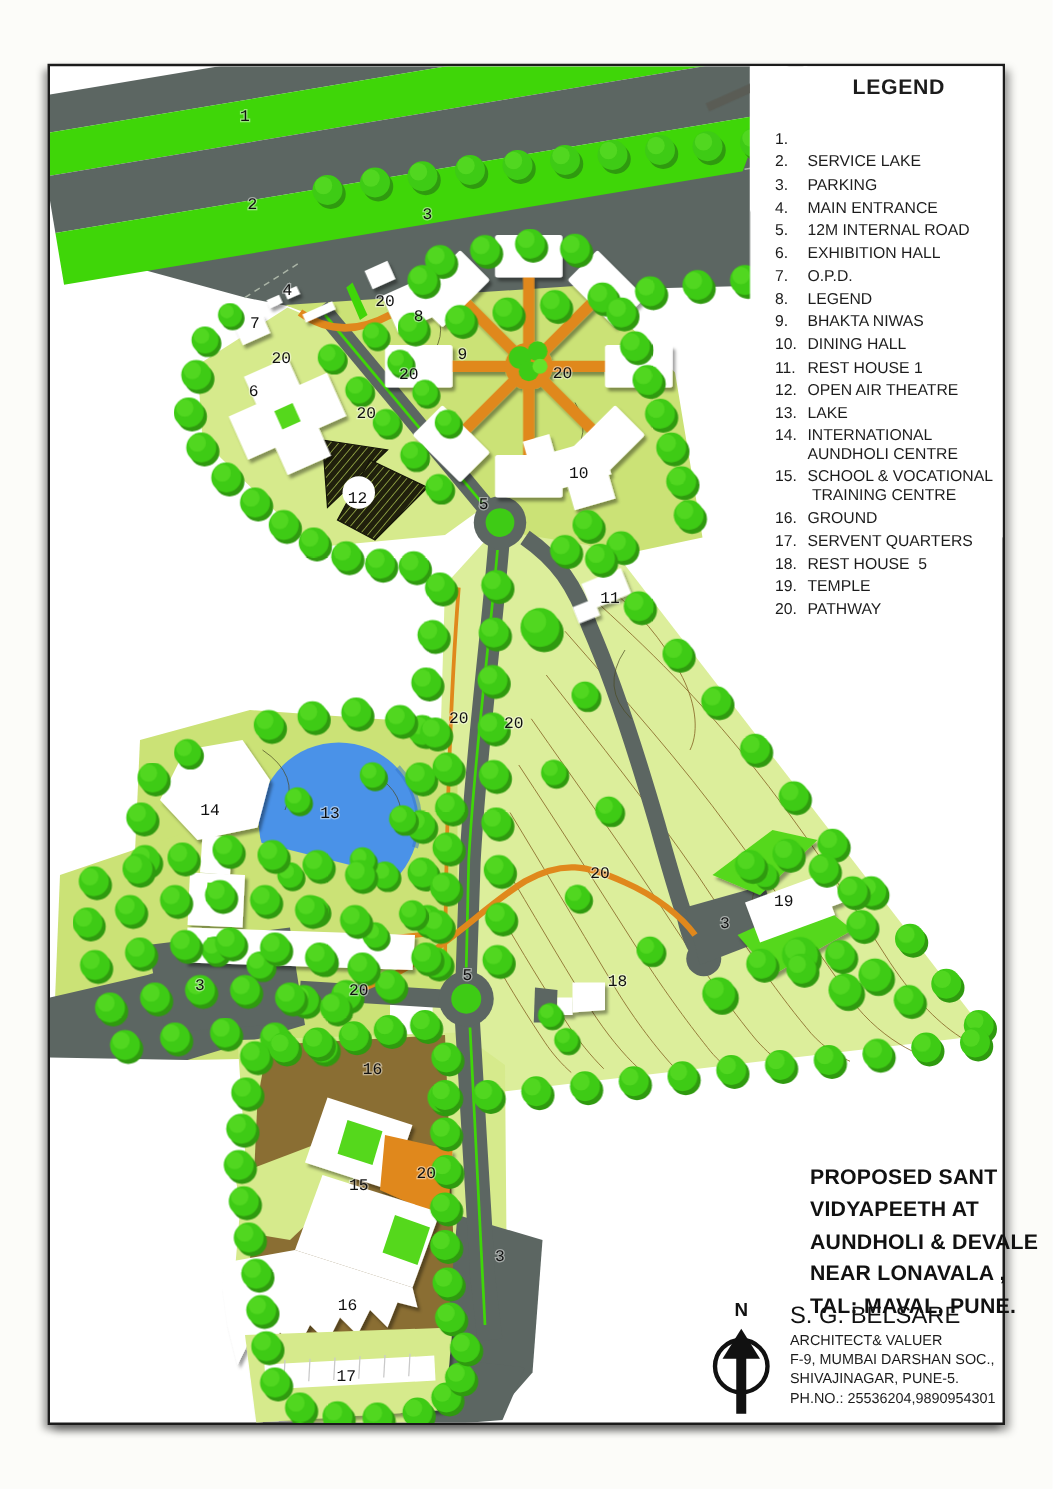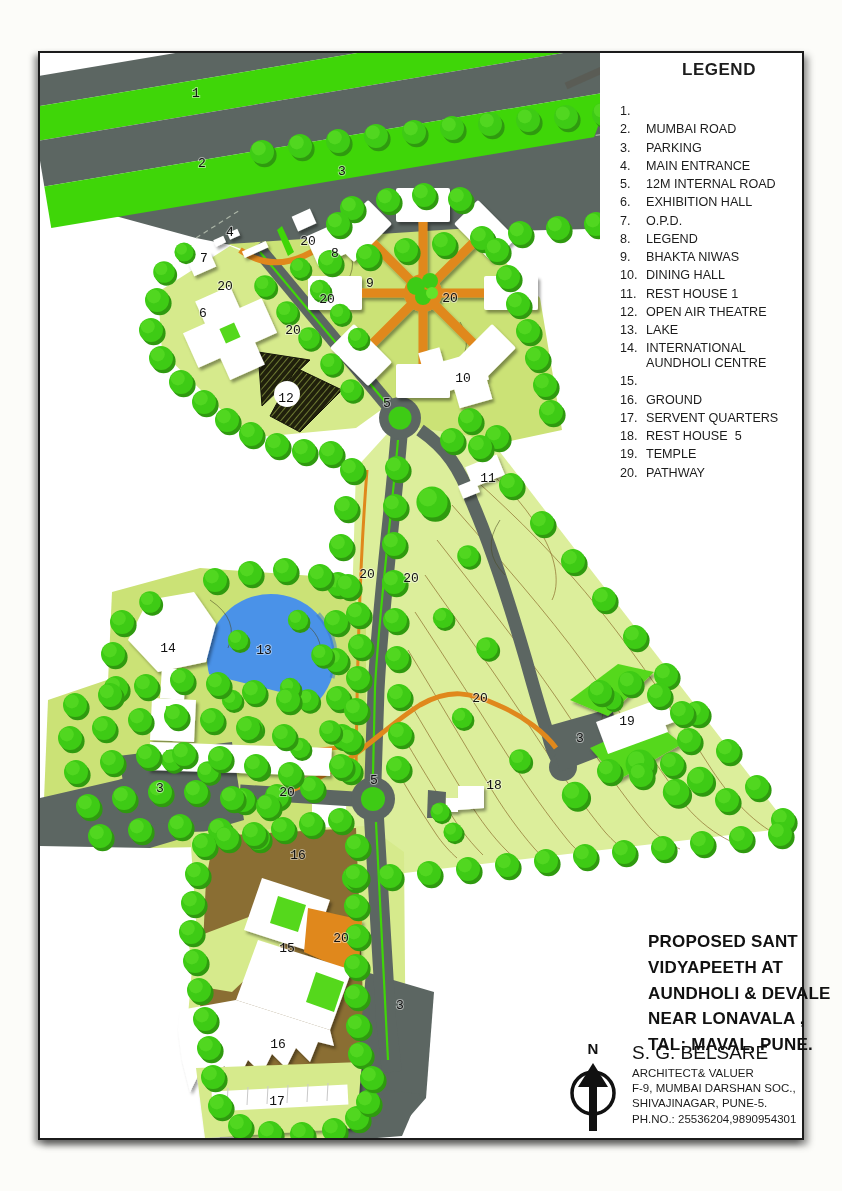--- a/index.html
+++ b/index.html
@@ -531,21 +531,21 @@
   </g>
 </svg>
 
 <div class="legend">
   <h2>LEGEND</h2>
   <div class="lg-row">
       <span class="lg-n">1.</span>
     </div>
   <div class="lg-row">
       <span class="lg-n">2.</span>
-      <span class="lg-t">MUMBAI ROAD</span>
+      <span class="lg-t">SERVICE LAKE</span>
     </div>
   <div class="lg-row">
       <span class="lg-n">3.</span>
       <span class="lg-t">PARKING</span>
     </div>
   <div class="lg-row">
       <span class="lg-n">4.</span>
       <span class="lg-t">MAIN ENTRANCE</span>
     </div>
   <div class="lg-row">
@@ -584,20 +584,22 @@
       <span class="lg-n">13.</span>
       <span class="lg-t">LAKE</span>
     </div>
   <div class="lg-row">
       <span class="lg-n">14.</span>
       <span class="lg-t">INTERNATIONAL
 AUNDHOLI CENTRE</span>
     </div>
   <div class="lg-row">
       <span class="lg-n">15.</span>
+      <span class="lg-t">SCHOOL &amp; VOCATIONAL
+ TRAINING CENTRE</span>
     </div>
   <div class="lg-row">
       <span class="lg-n">16.</span>
       <span class="lg-t">GROUND</span>
     </div>
   <div class="lg-row">
       <span class="lg-n">17.</span>
       <span class="lg-t">SERVENT QUARTERS</span>
     </div>
   <div class="lg-row">

